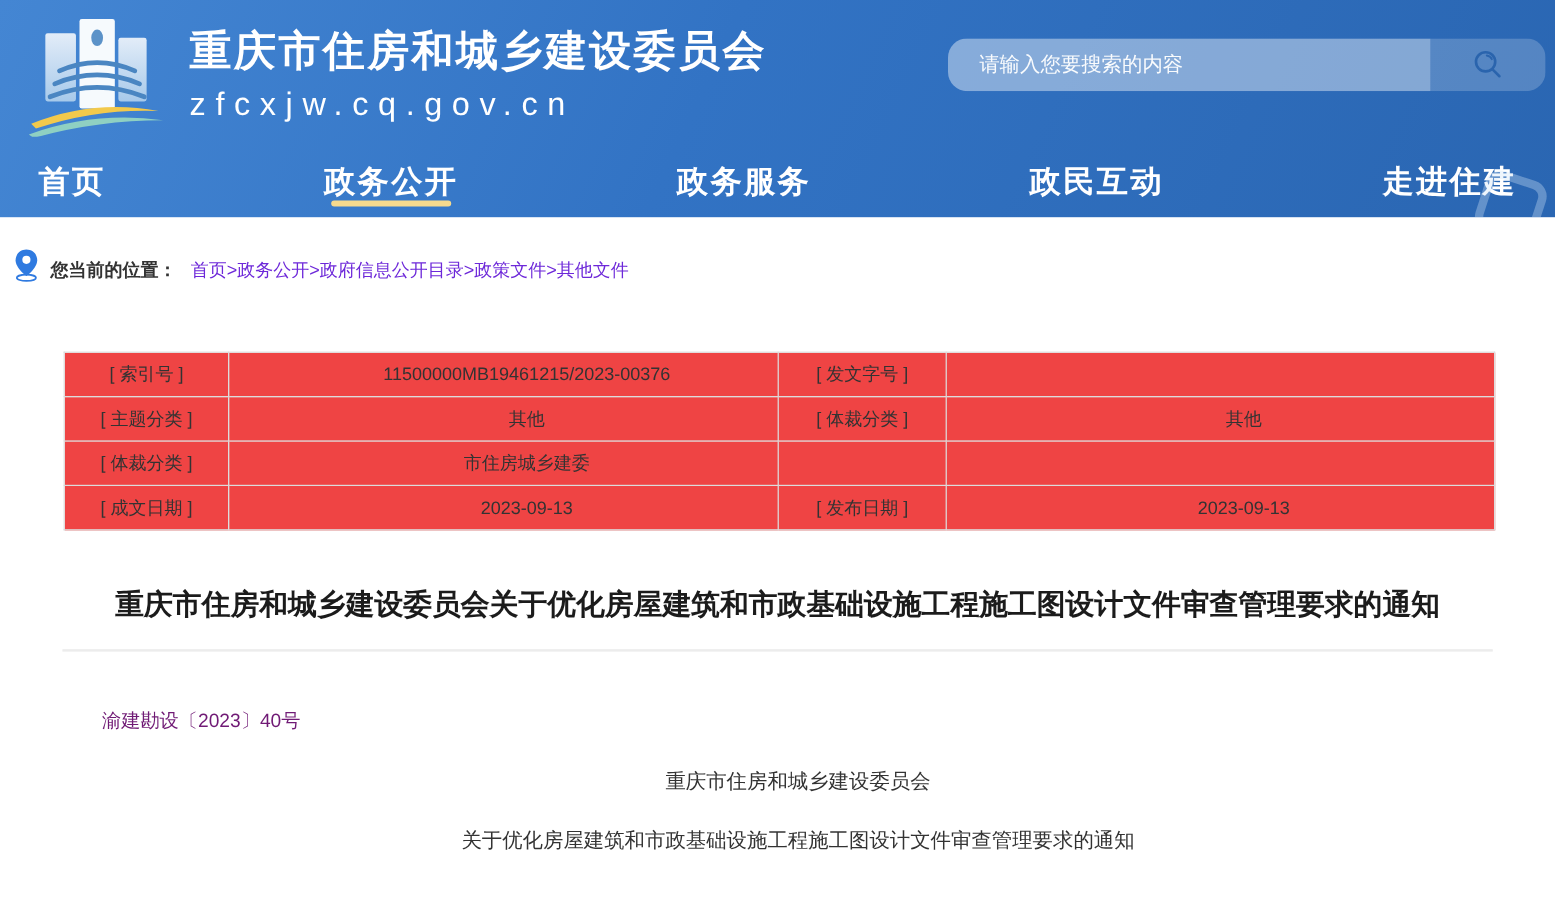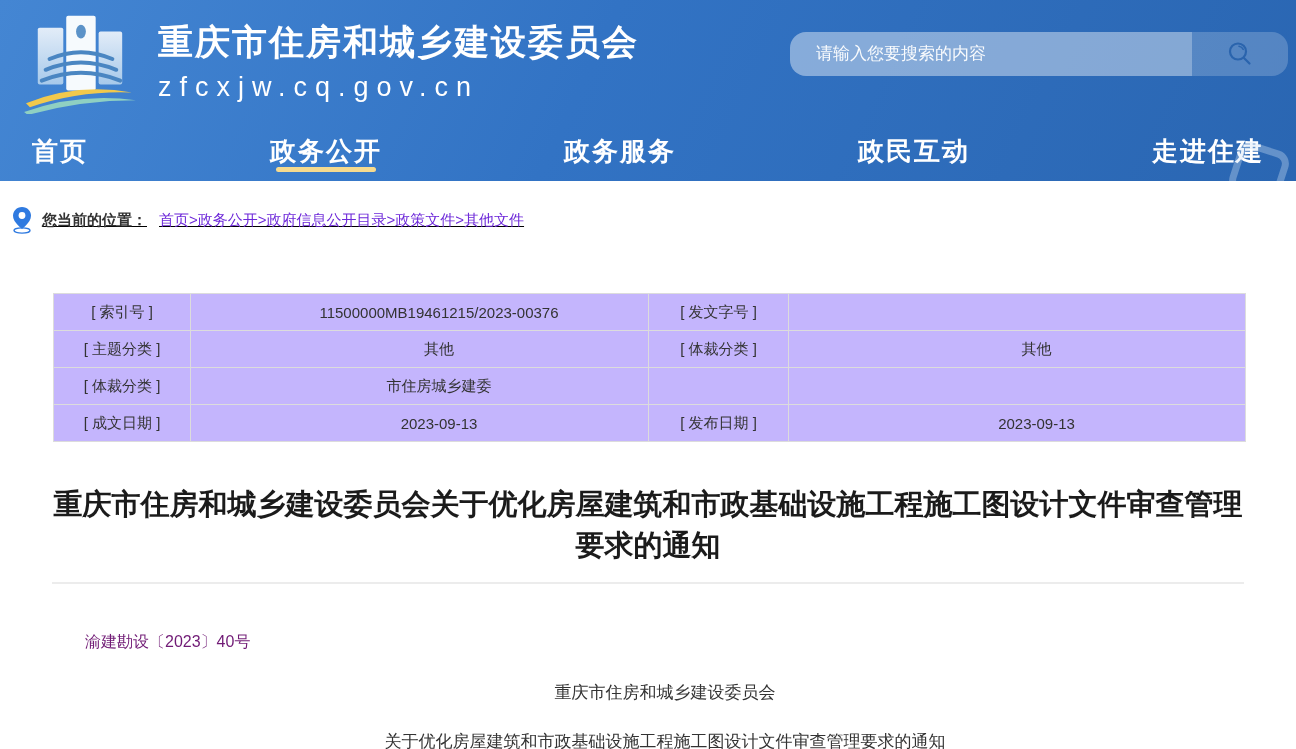--- a/index.html
+++ b/index.html
@@ -25,35 +25,35 @@
 
   .nav { position: relative; height: 59px; display: flex; justify-content: space-between;
     align-items: stretch; padding: 0 32px; font-family: Liberation Serif, serif; }
   .nav-item { position: relative; display: flex; align-items: center; height: 100%;
     color: #fff; font-size: 26px; font-weight: bold; cursor: pointer; letter-spacing: 2px; }
   .nav-underline { position: absolute; bottom: 9px; left: 50%; transform: translateX(-50%);
     width: 100px; height: 5px; background: #f6da8e; border-radius: 3px; }
   .nav-watermark { position: absolute; right: 2px; bottom: -26px; opacity: 0.35; }
 
   
-  .breadcrumb { display: flex; align-items: center; margin: 24px 0 0 12px; height: 30px; text-decoration: underline; }
+  .breadcrumb { display: flex; align-items: flex-end; margin: 24px 0 0 12px; height: 30px; }
   .breadcrumb .pin { margin-right: 10px; }
   .crumb-label { font-size: 15px; font-weight: bold; color: #333; }
   .crumb-path { font-size: 15px; color: #6d28d9; margin-left: 12px; cursor: pointer; }
 
   
   table.meta { margin: 58px 0 0 53px; width: 1192px; border-collapse: collapse; table-layout: fixed; }
   table.meta td { border: 1px solid #dcdcdc; height: 37px; font-size: 15px; color: #333;
-    background: #c4b5fd; }
+    background: #ef4444; }
   td.lbl { text-align: center; }
   td.val { padding-left: 39px; text-align: center; }
 
   
   .article-title { width: 1192px; margin: 42px 0 0 52px; text-align: center;
-    font-size: 29px; font-weight: bold; color: #1b1b1b; line-height: 41px; }
+    font-size: 24px; font-weight: bold; color: #1b1b1b; line-height: 41px; }
   .divider { width: 1192px; margin: 16px 0 0 52px; border-top: 2px solid #ececec; }
   .article-body { width: 1160px; margin-left: 85px; }
   .doc-number { margin-top: 48px; padding-right: 28px;
     font-size: 16px; color: #701a75; }
   .body-line-1 { margin-top: 28px; text-align: center; font-size: 17px; color: #333; }
   .body-line-2 { margin-top: 26px; text-align: center; font-size: 17px; color: #333; }
 </style>
 </head>
 <body>
 

